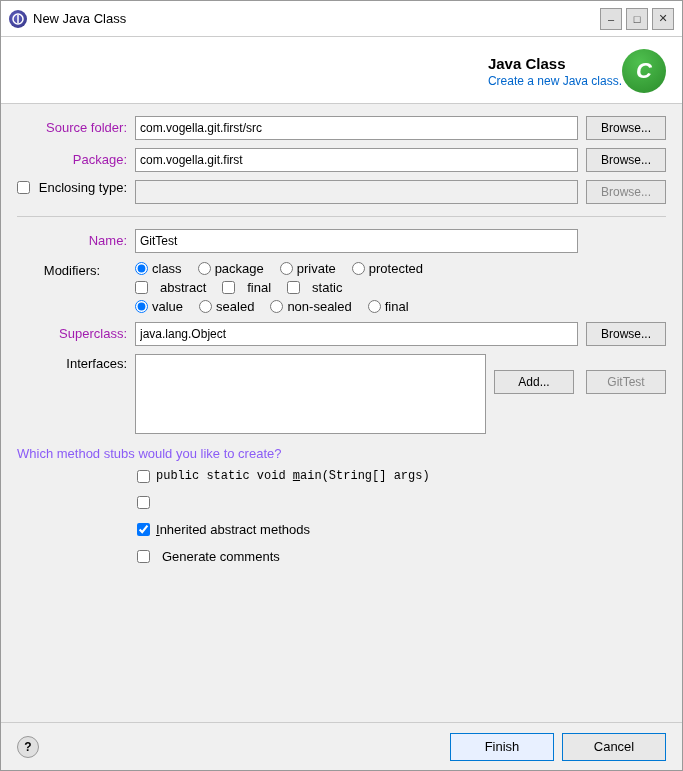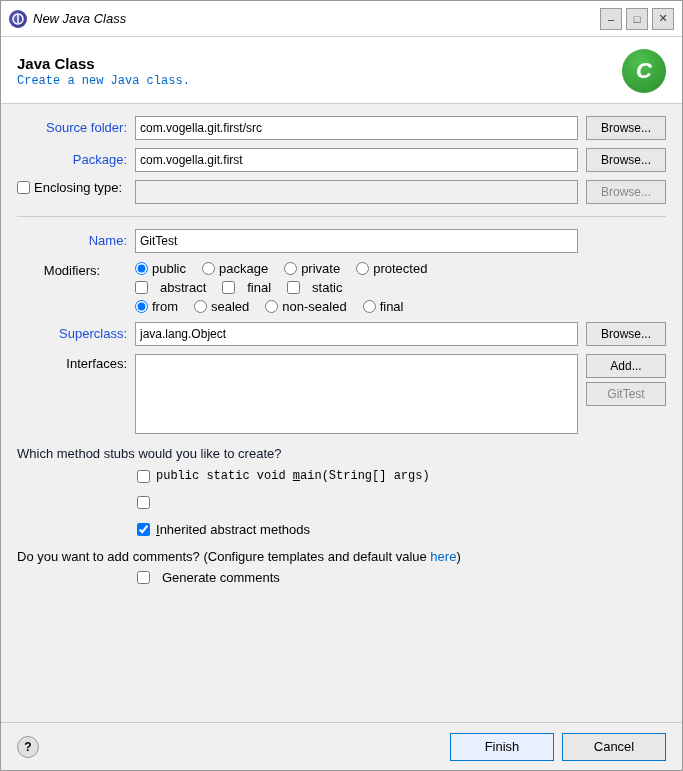--- a/index.html
+++ b/index.html
@@ -28,21 +28,20 @@
       align-items: center;
       padding: 6px 8px;
       border-bottom: 1px solid #ccc;
       justify-content: space-between;
       height: 36px;
     }
     .title-bar-left {
       display: flex;
       align-items: center;
       gap: 6px;
-      font-style: italic;
     }
     .title-icon {
       width: 18px;
       height: 18px;
       border-radius: 50%;
       background: radial-gradient(circle at 40% 40%, #6060c0, #303080);
       display: flex;
       align-items: center;
       justify-content: center;
     }
@@ -66,32 +65,31 @@
       font-size: 11px;
       color: #333;
     }
 
     .header-section {
       background: #fff;
       padding: 12px 16px 10px 16px;
       border-bottom: 1px solid #ccc;
       display: flex;
       align-items: center;
-      justify-content: space-between;
+      justify-content: flex-end;
     }
     .header-text h2 {
       font-size: 15px;
       font-weight: bold;
       color: #000;
     }
     .header-text p {
       font-size: 12px;
       color: #0066cc;
       margin-top: 2px;
-      font-family: Liberation Mono, monospace;
     }
     .header-logo {
       width: 44px;
       height: 44px;
       border-radius: 50%;
       background: radial-gradient(circle at 40% 30%, #4fc04f, #2a8c2a);
       display: flex;
       align-items: center;
       justify-content: center;
       font-size: 22px;
@@ -112,21 +110,21 @@
     .form-row {
       display: flex;
       align-items: flex-start;
       gap: 8px;
     }
     .form-label {
       width: 110px;
       text-align: right;
       padding-top: 4px;
       flex-shrink: 0;
-      color: #1d4ed8;
+      color: #a21caf;
       font-size: 13px;
     }
     .form-input {
       flex: 1;
       height: 24px;
       border: 1px solid #999;
       padding: 2px 4px;
       font-size: 12px;
       background: #fff;
       outline: none;
@@ -145,21 +143,21 @@
     }
     .browse-btn.disabled {
       color: #888;
       cursor: default;
     }
     .enclosing-checkbox-label {
       display: flex;
       align-items: center;
       gap: 4px;
       width: 110px;
-      justify-content: flex-start;
+      justify-content: space-between;
       flex-shrink: 0;
     }
 
     .separator {
       height: 1px;
       background: #ccc;
       margin: 4px 0;
     }
 
     .modifiers-section {
@@ -217,22 +215,22 @@
       color: #000;
     }
     .interfaces-box {
       flex: 1;
       height: 80px;
       border: 1px solid #999;
       background: #fff;
     }
     .interfaces-buttons {
       display: flex;
-      flex-direction: column;
-      gap: 4px;
+      gap: 12px;
+      margin-top: 16px;
     }
     .action-btn {
       width: 80px;
       height: 24px;
       border: 1px solid #999;
       background: #e8e8e8;
       cursor: pointer;
       font-size: 12px;
       display: flex;
       align-items: center;
@@ -245,21 +243,21 @@
 
     .stubs-section {
       margin-top: 4px;
     }
     .stubs-title {
       color: #000;
       font-size: 13px;
       margin-bottom: 6px;
     }
     .stubs-title span {
-      color: #0f172a;
+      color: #8b5cf6;
     }
     .stubs-items {
       display: flex;
       flex-direction: column;
       gap: 13px;
       padding-left: 120px;
       margin-top: 8px;
     }
     .stubs-item {
       display: flex;
@@ -394,21 +392,21 @@
       <div style="width:80px; flex-shrink:0;"></div>
     </div>
 
     <div class="modifiers-section">
       <span class="modifiers-label">Modifiers:</span>
       <div class="modifiers-content">
 
         <div class="modifiers-row">
           <label class="radio-item">
             <input type="radio" name="access" checked="" style="">
-            <span>public</span>
+            <span>class</span>
           </label>
           <label class="radio-item">
             <input type="radio" name="access" style="">
             <span>package</span>
           </label>
           <label class="radio-item">
             <input type="radio" name="access" style="">
             <span>private</span>
           </label>
           <label class="radio-item">
@@ -428,21 +426,21 @@
           </label>
           <label class="check-item">
             <input type="checkbox" style="">
             <span>static</span>
           </label>
         </div>
 
         <div class="modifiers-row">
           <label class="radio-item">
             <input type="radio" name="sealed" checked="" style="">
-            <span>from</span>
+            <span>value</span>
           </label>
           <label class="radio-item">
             <input type="radio" name="sealed" style="">
             <span>sealed</span>
           </label>
           <label class="radio-item">
             <input type="radio" name="sealed" style="">
             <span>non-sealed</span>
           </label>
           <label class="radio-item">
@@ -481,23 +479,20 @@
           <input type="checkbox" style="">
         </label>
         <label class="stubs-item">
           <input type="checkbox" checked="" style="">
           <span><span style="text-decoration:underline;">I</span>nherited abstract methods</span>
         </label>
       </div>
     </div>
 
     <div class="comments-section">
-      <div class="comments-title">
-        <span>Do you want to add comments? (Configure templates and default value </span><a href="#">here</a><span>)</span>
-      </div>
       <div class="comments-items">
         <label class="check-item">
           <input type="checkbox" style="">
           <span>Generate comments</span>
         </label>
       </div>
     </div>
 
   </div>
 

